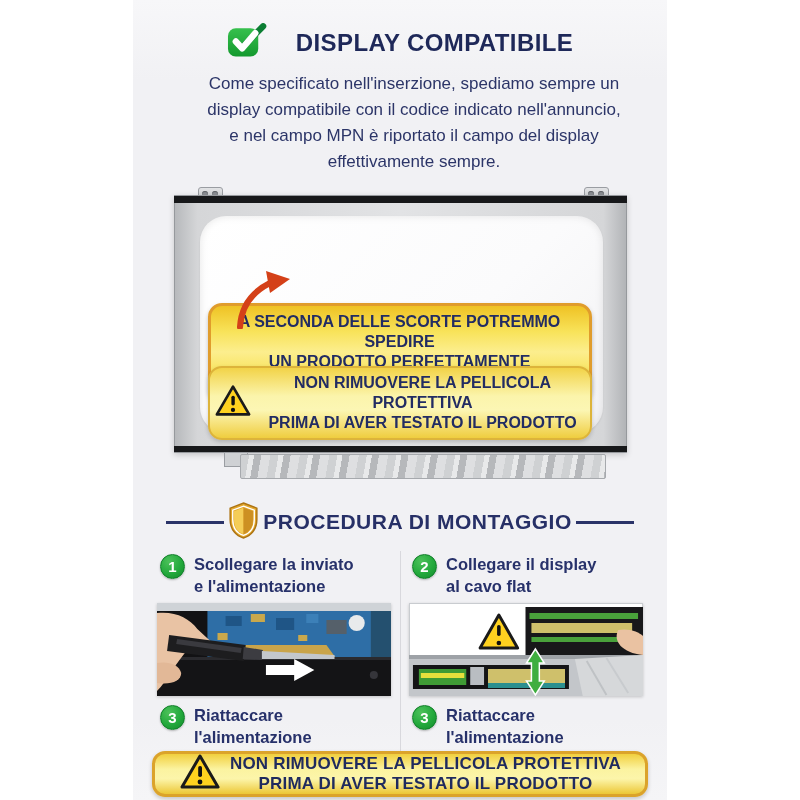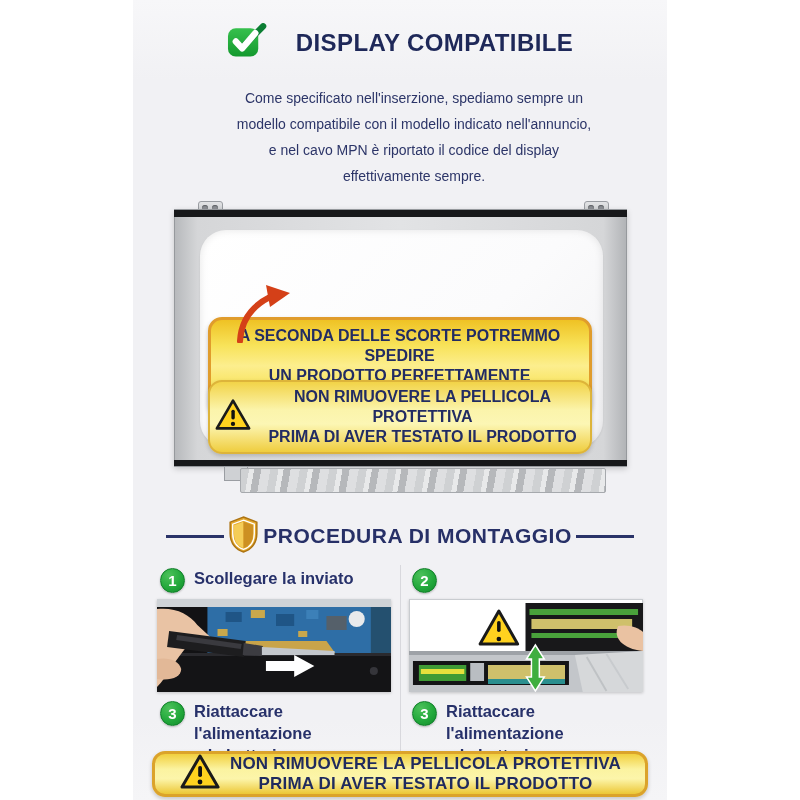--- a/index.html
+++ b/index.html
@@ -5,21 +5,21 @@
   * { margin:0; padding:0; box-sizing:border-box; }
   html,body { width:800px; height:800px; background:#ffffff; font-family:"Liberation Sans", sans-serif; }
   .page { position:relative; width:800px; height:800px; background:#ffffff; overflow:hidden; }
   .column { position:absolute; left:133px; top:0; width:534px; height:800px;
             background:linear-gradient(180deg,#f7f7f9 0%, #f1f1f4 10%, #f1f1f4 90%, #f5f5f7 100%); overflow:hidden; }
 
   
   .header { padding-top:24px; text-align:center; }
   .title-row { display:flex; align-items:center; justify-content:center; gap:28px; height:38px; }
   .page-title { font-size:24px; font-weight:bold; color:#1e2859; letter-spacing:0.4px; }
-  .paragraph { margin-top:23px; color:#2c3568; font-size:14px; line-height:26px;padding-left:28px; }
+  .paragraph { margin-top:9px; color:#2c3568; font-size:17px; line-height:26px;padding-left:28px; }
 
   
   .panel-wrap { position:relative; width:453px; margin:12px auto 0; height:292px; }
   .bracket { position:absolute; top:0; width:25px; height:18px; background:linear-gradient(180deg,#e2e3e5,#c4c6c9);
              border:1px solid #9a9da2; border-radius:3px 3px 0 0; display:flex; align-items:flex-start; justify-content:center; gap:4px; padding-top:3px; }
   .bracket .hole { width:6px; height:6px; border-radius:50%; background:#8d9095; box-shadow:inset 0 1px 1px #5d6064; }
   .bracket-left { left:24px; } .bracket-right { right:18px; }
   .panel-body { position:absolute; top:8px; left:0; width:453px; height:258px;
                 background:linear-gradient(90deg,#b7b9bc 0%, #d5d6d8 5%, #e2e3e5 50%, #d5d6d8 95%, #b2b4b7 100%);
                 border:1px solid #96999d; box-shadow:0 2px 6px rgba(0,0,0,0.18); }
@@ -85,22 +85,22 @@
             </defs>
             <rect x="1" y="5" width="31" height="29" rx="8" fill="url(#cg)"></rect>
             <polyline points="15,25 37,3" fill="none" stroke="#0b7e33" stroke-width="6.5" stroke-linecap="round"></polyline>
             <polyline points="9,18.5 15.5,25.5 29,10" fill="none" stroke="#ffffff" stroke-width="6.5" stroke-linecap="round" stroke-linejoin="round"></polyline>
           </svg>
         </span>
         <h1 class="page-title">DISPLAY COMPATIBILE</h1>
       </div>
       <div class="paragraph">
         <div>Come specificato nell'inserzione, spediamo sempre un</div>
-        <div>modello compatibile con il modello indicato nell'annuncio,</div>
-        <div>e nel cavo MPN è riportato il codice del display</div>
+        <div>display compatibile con il codice indicato nell'annuncio,</div>
+        <div>e nel campo MPN è riportato il campo del display</div>
         <div>effettivamente sempre.</div>
       </div>
     </div>
 
     <div class="panel-wrap">
       <div class="bracket bracket-left">
         <span class="hole"></span>
         <span class="hole"></span>
       </div>
       <div class="bracket bracket-right">
@@ -149,25 +149,30 @@
       <span class="dash"></span>
     </div>
 
     <div class="steps">
       <div class="col-divider"></div>
 
       <div class="step-head">
         <span class="badge">1</span>
         <div class="step-text">
           <div>Scollegare la inviato</div>
+          <div>e l'alimentazione</div>
         </div>
       </div>
 
       <div class="step-head">
         <span class="badge">2</span>
+        <div class="step-text">
+          <div>Collegare il display</div>
+          <div>al cavo flat</div>
+        </div>
       </div>
 
       <div class="photo">
         <svg viewBox="0 0 232 93" preserveAspectRatio="none">
           <rect width="232" height="93" fill="#121214"></rect>
           <rect width="232" height="8" fill="#cfd3d7"></rect>
           <rect x="50" y="8" width="182" height="46" fill="#2e6ea6"></rect>
           <rect x="68" y="13" width="16" height="10" fill="#1f5586"></rect>
           <rect x="93" y="11" width="14" height="8" fill="#c9a84c"></rect>
           <rect x="118" y="15" width="18" height="12" fill="#1f5586"></rect>

